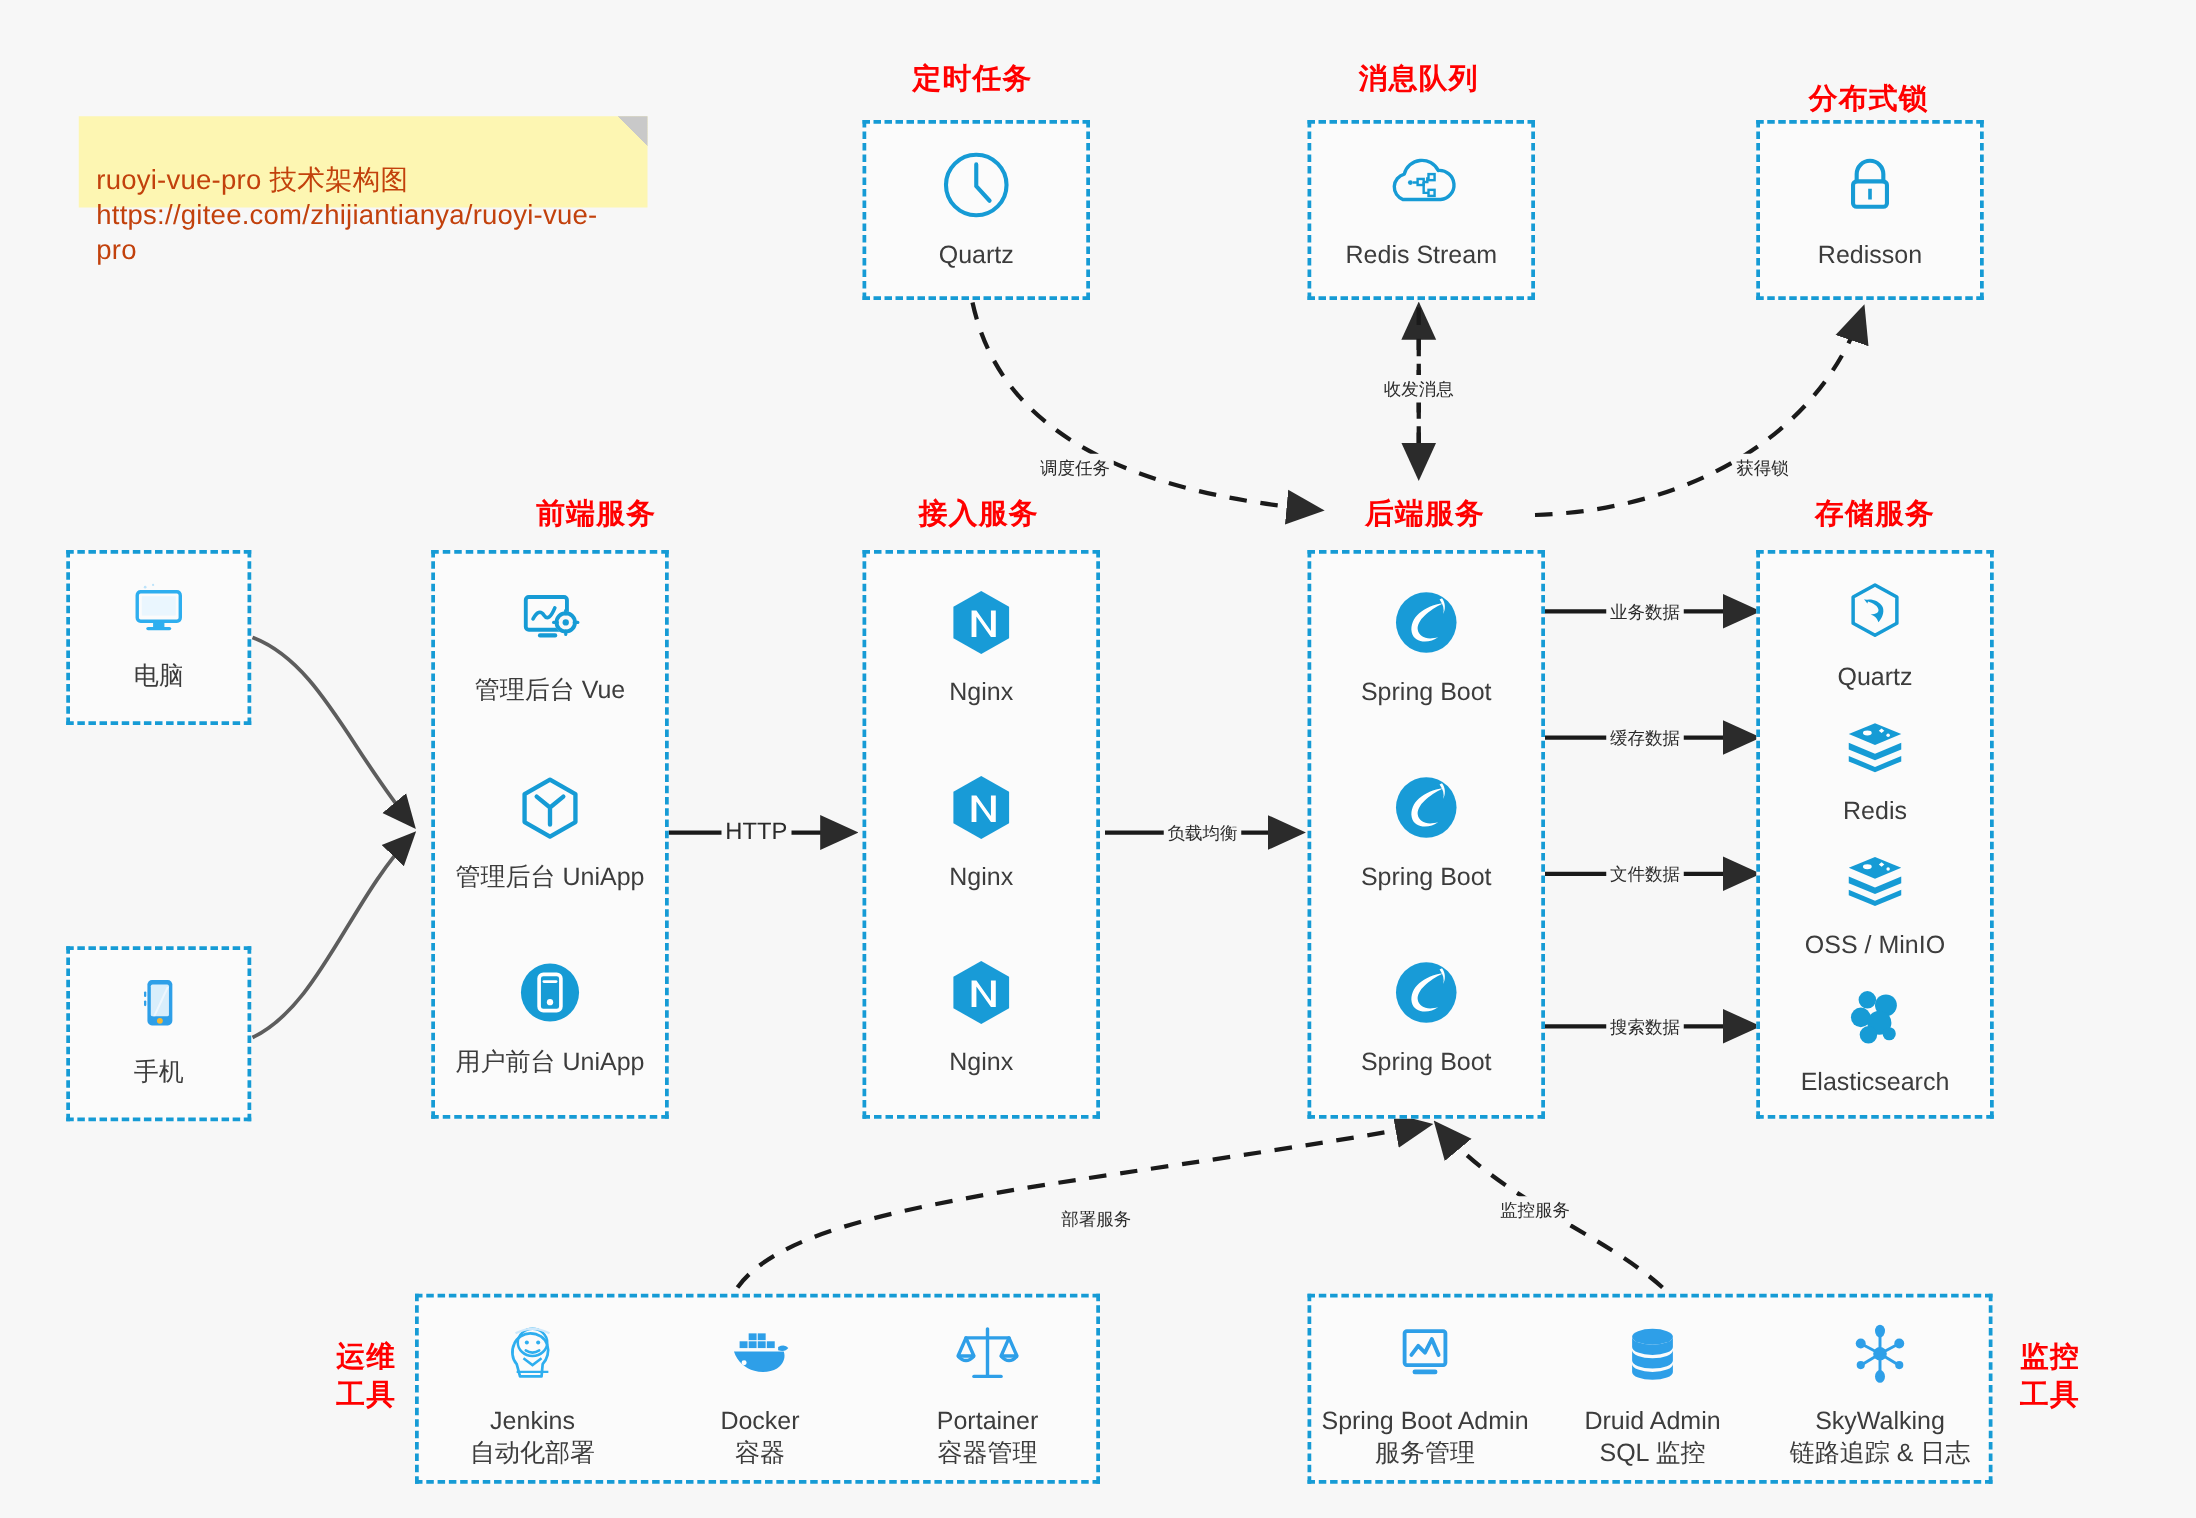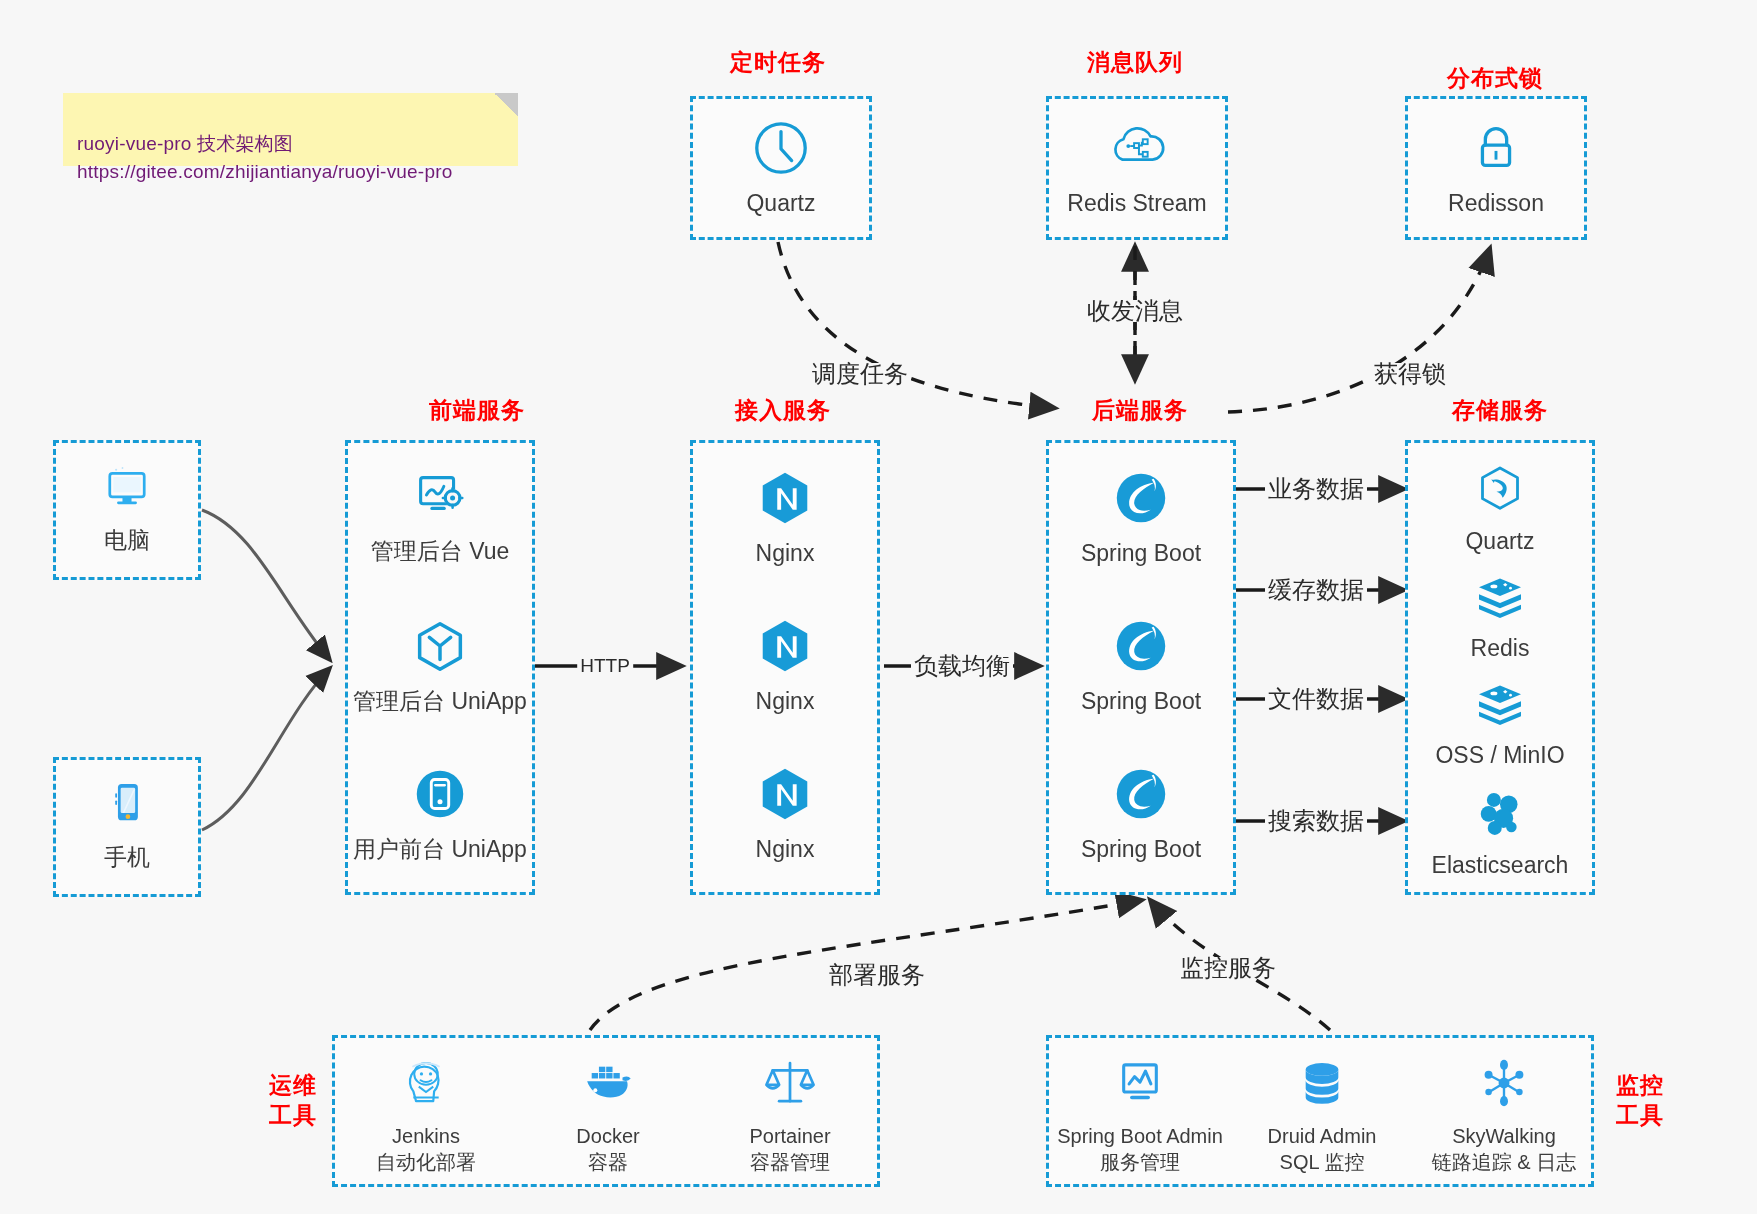--- a/index.html
+++ b/index.html
@@ -10,22 +10,22 @@
     font-family:"Liberation Sans", sans-serif;
     overflow:hidden;
     position:relative;
   }
   #canvas { position:absolute; inset:0; }
   #edges { position:absolute; left:0; top:0; width:1757px; height:1214px; pointer-events:none; }
 
   
   .note {
     position:absolute; left:63px; top:93px; width:455px; height:73px;
-    background:#fdf6b2; color:#701a75;
-    font-size:19px; line-height:28px;
+    background:#fdf6b2; color:#c2410c;
+    font-size:22px; line-height:28px;
     padding:9px 14px 0 14px;
     white-space:pre-line;
     letter-spacing:.2px;
   }
   .note .fold {
     position:absolute; right:0; top:0; width:24px; height:24px;
     background:linear-gradient(225deg,#c9c9c9 0 50%, transparent 50% 100%);
   }
 
   
@@ -43,33 +43,33 @@
     border:3px dashed #169bd5;
   }
 
   
   .node {
     position:absolute; width:100%; left:0;
     display:flex; flex-direction:column; align-items:center;
   }
   .node .ico { display:block; }
   .node .lbl {
-    margin-top:7px; font-size:23px; color:#3c3c3c;
+    margin-top:7px; font-size:20px; color:#3c3c3c;
     text-align:center; white-space:nowrap; line-height:27px;
   }
   .node .lbl.two { white-space:pre-line; font-size:20px; line-height:26px; }
 
   
   .elabel {
     position:absolute; background:#f7f7f7;
     font-size:19px; color:#2b2b2b; white-space:nowrap;
     padding:0 3px; transform:translate(-50%,-50%);
     line-height:22px;
   }
-  .elabel.cn { font-size:24px; }
+  .elabel.cn { font-size:14px; }
 </style>
 </head>
 <body>
 
 <div id="canvas">
 
   <svg id="edges" viewBox="0 0 1757 1214">
     <defs>
       <marker id="ah" markerWidth="9" markerHeight="9" refX="7.6" refY="4.5" orient="auto">
         <path d="M0,0.4 L9,4.5 L0,8.6 Z" fill="#2b2b2b"></path>

